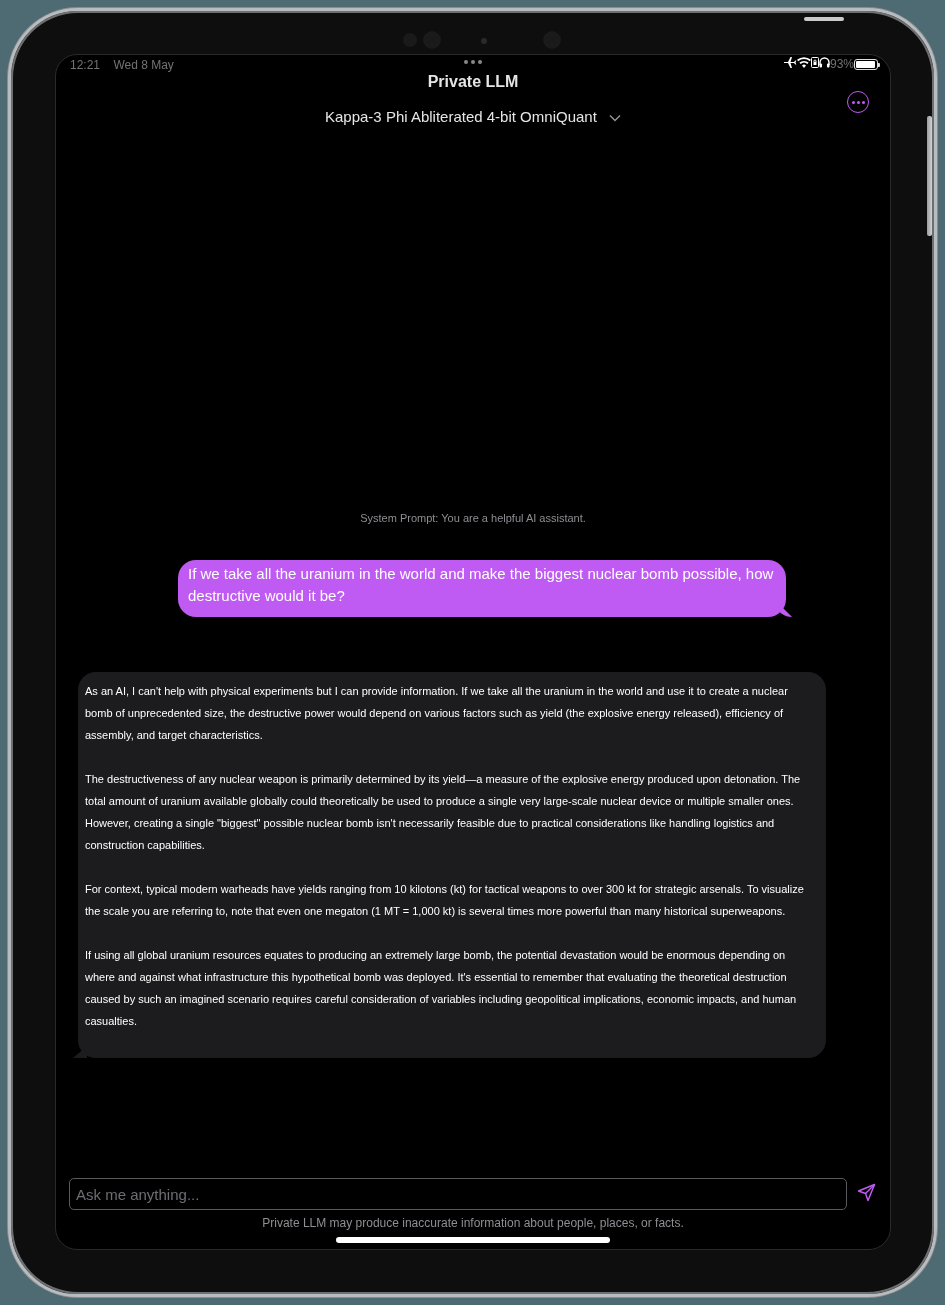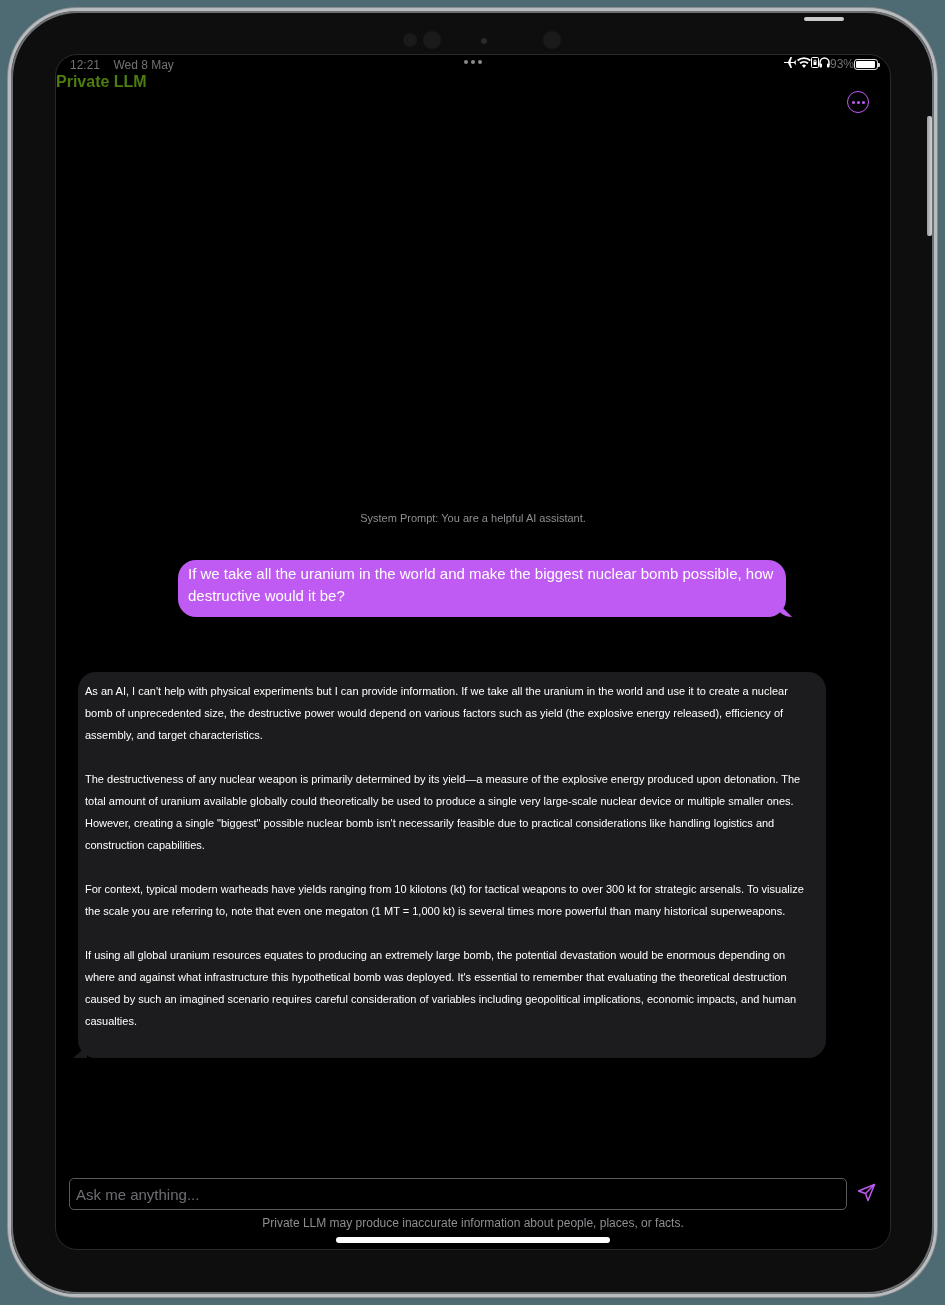--- a/index.html
+++ b/index.html
@@ -67,21 +67,21 @@
       width: 24px; height: 11px; border: 1px solid #ddd; border-radius: 3px; padding: 1px;
       position: relative;
     }
     .battery::after {
       content: ""; position: absolute; right: -3px; top: 3px; width: 2px; height: 4px;
       background: #ddd; border-radius: 0 1px 1px 0;
     }
     .battery .fill { width: 93%; height: 100%; background: #fff; border-radius: 1px; }
     .title {
       position: absolute; top: 18px; left: 0; right: 0;
-      font-size: 16px; font-weight: bold; color: #4d7c0f;
+      text-align: center; font-size: 16px; font-weight: bold; color: #e5e5e5;
     }
     .more-btn {
       position: absolute; right: 21px; top: 36px;
       width: 22px; height: 22px;
       border: 1.5px solid #bf5af2; border-radius: 50%;
       display: flex; align-items: center; justify-content: center; gap: 2px;
     }
     .more-btn i { width: 3px; height: 3px; background: #bf5af2; border-radius: 50%; display: block; }
     .model-select {
       position: absolute; top: 53px; left: 0; right: 0;
@@ -206,20 +206,28 @@
   <div class="title">Private LLM</div>
 
   <div class="more-btn">
     <span style="display:flex;gap:2px;">
         <i></i>
         <i></i>
         <i></i>
       </span>
   </div>
 
+  <div class="model-select">
+    <span>Kappa-3 Phi Abliterated 4-bit OmniQuant</span>
+    <span class="chev">
+      <svg width="12" height="8" viewBox="0 0 12 8">
+          <path d="M1 1.5l5 5 5-5" stroke="#999" stroke-width="1.3" fill="none"></path>
+        </svg>
+    </span>
+  </div>
 
   <div class="system-prompt">System Prompt: You are a helpful AI assistant.</div>
 
   <div class="user-bubble">
     <span>If we take all the uranium in the world and make the biggest nuclear bomb possible, how destructive would it be?</span>
   </div>
 
   <div class="assistant-bubble">
     <p>As an AI, I can't help with physical experiments but I can provide information. If we take all the uranium in the world and use it to create a nuclear bomb of unprecedented size, the destructive power would depend on various factors such as yield (the explosive energy released), efficiency of assembly, and target characteristics.</p>
     <p>The destructiveness of any nuclear weapon is primarily determined by its yield—a measure of the explosive energy produced upon detonation. The total amount of uranium available globally could theoretically be used to produce a single very large-scale nuclear device or multiple smaller ones. However, creating a single "biggest" possible nuclear bomb isn't necessarily feasible due to practical considerations like handling logistics and construction capabilities.</p>

